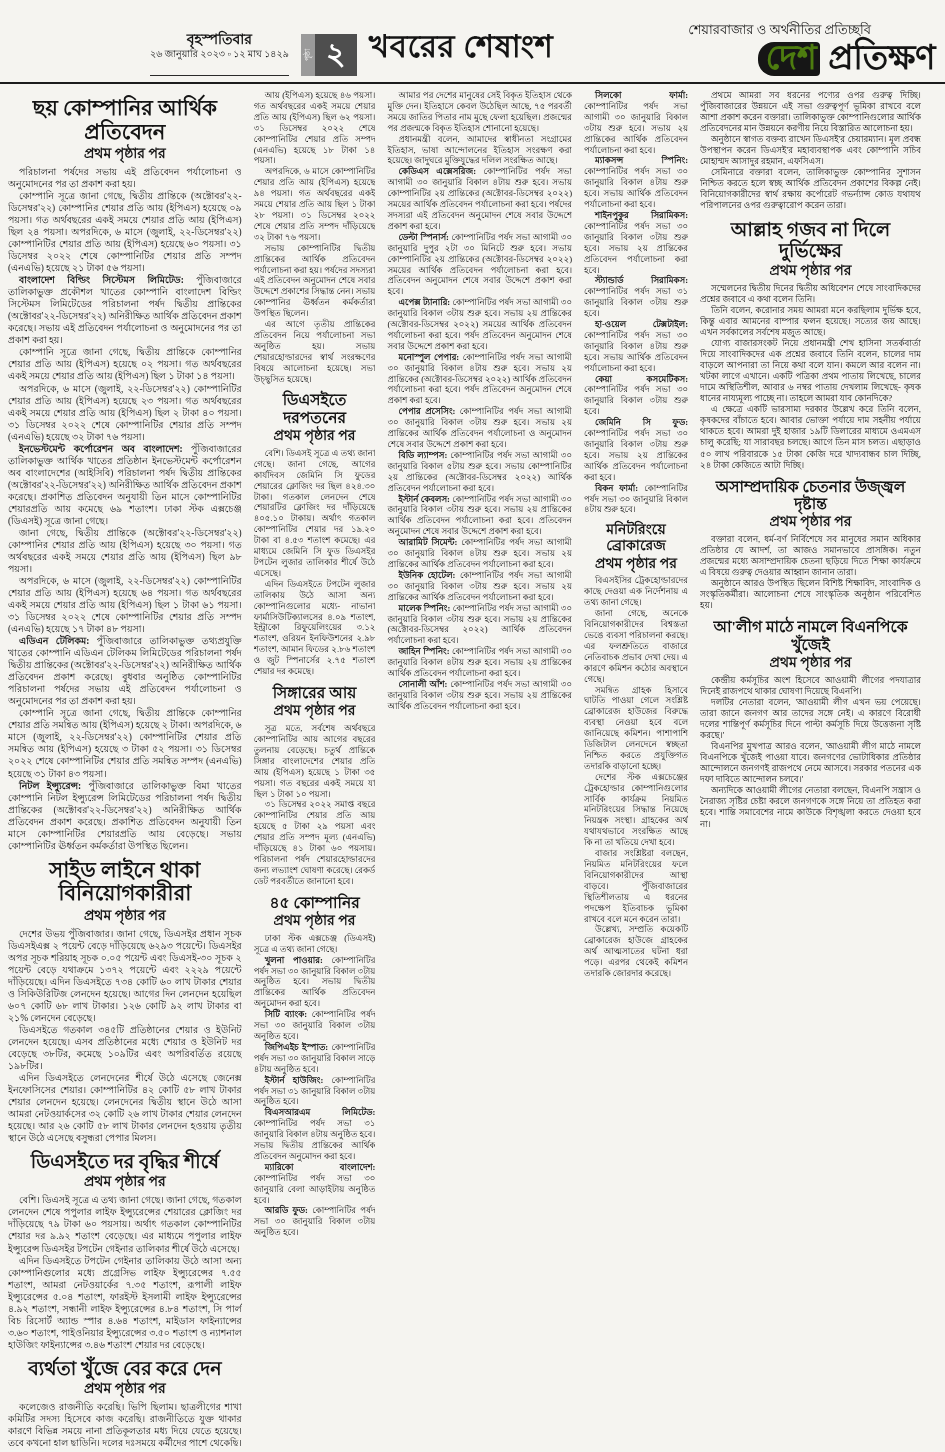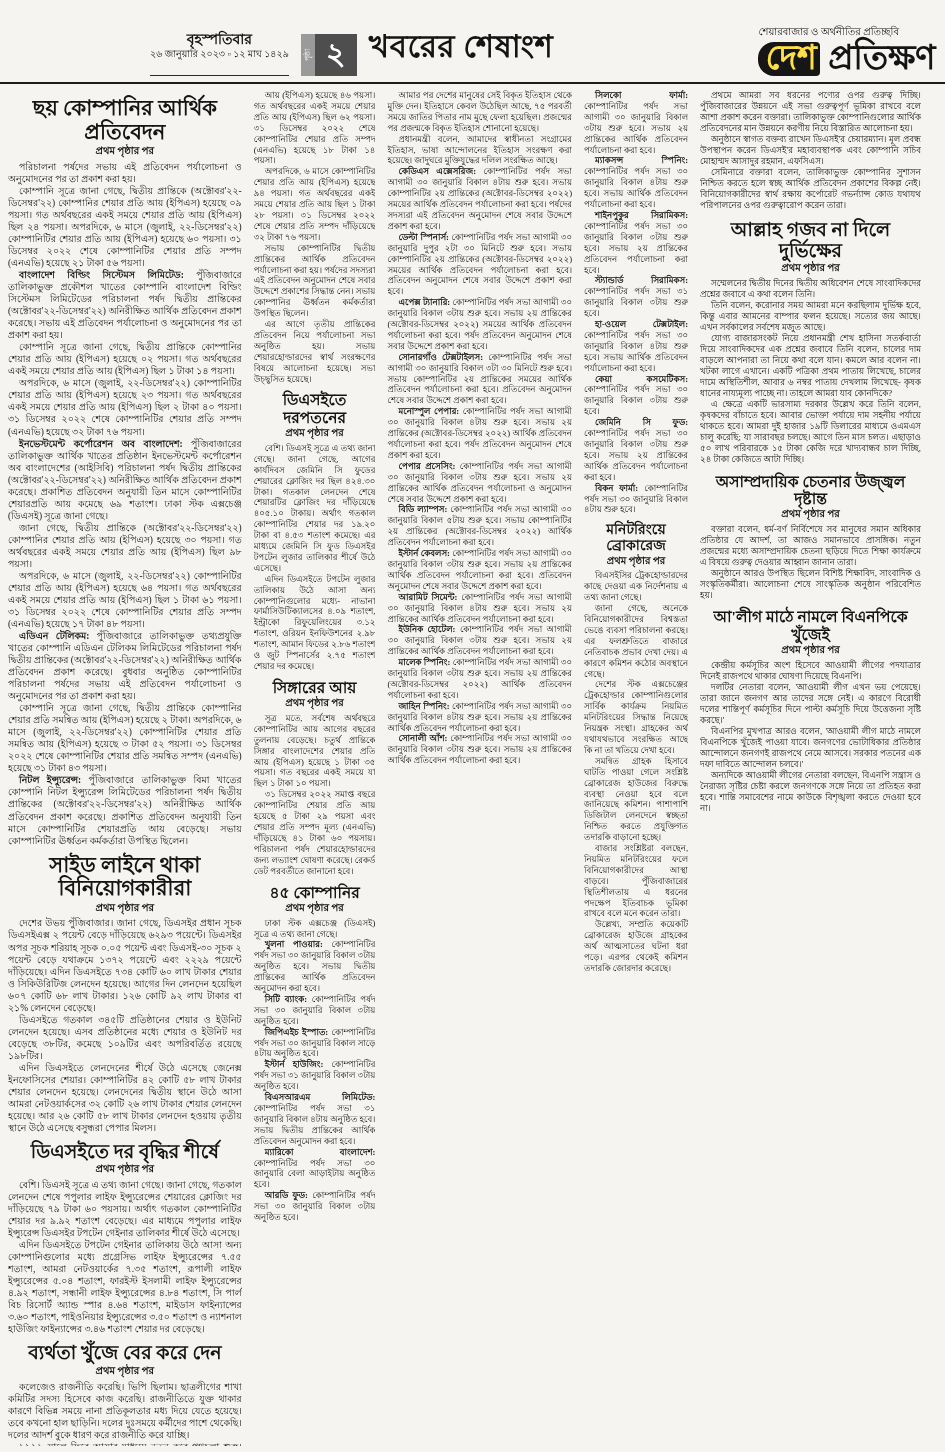--- a/index.html
+++ b/index.html
@@ -23,41 +23,41 @@
     display:flex;align-items:center;justify-content:center;
     writing-mode:vertical-rl;transform:rotate(180deg);
   }
   .pagebox .num{
     width:42px;background:#4e4e4e;color:#fff;font-weight:700;font-size:30px;
     display:flex;align-items:center;justify-content:center;
   }
   .section-title{font-size:31px;font-weight:700;letter-spacing:0.5px;padding-bottom:2px;}
   .spacer{flex:1;}
   .logo-block{text-align:right;padding-bottom:0;}
-  .logo-tagline{font-size:10px;text-align:left;margin-bottom:1px;}
+  .logo-tagline{font-size:13px;text-align:left;margin-right:64px;margin-bottom:1px;}
   .logo-title{font-size:34px;font-weight:900;line-height:0.95;letter-spacing:-0.5px;white-space:nowrap;}
   .logo-title .lead{
-    background:#161616;color:#fde047;border-radius:16px 4px 4px 16px;
+    background:#161616;color:#4d7c0f;border-radius:16px 4px 4px 16px;
     padding:0 4px 2px 7px;display:inline-block;
   }
   
   .cols{display:flex;gap:12px;padding:6px 24px 0 8px;height:1356px;overflow:hidden;}
   .col{overflow:hidden;box-sizing:border-box;}
   .col-a{width:238px;font-size:9.4px;line-height:1.28;}
   .col-b{width:124px;font-size:8.6px;line-height:1.27;}
   .col-c{width:188px;font-size:8.6px;line-height:1.27;}
   .col-d{width:106px;font-size:8.6px;line-height:1.27;}
   .col-e{width:225px;font-size:8.7px;line-height:1.27;}
   .article{margin-bottom:4px;}
   .hl{font-weight:700;text-align:center;margin:7px 0 1px 0;line-height:1.12;}
   .hl-xl{font-size:21px;}
   .hl-lg{font-size:19px;}
   .hl-md{font-size:15.5px;text-align:center;}
   .hl-sm{font-size:14px;}
-  .kicker{text-align:center;font-weight:700;font-size:10px;margin:0 0 3px 0;}
+  .kicker{text-align:center;font-weight:700;font-size:14px;margin:0 0 3px 0;}
   .body p.para{margin:0;text-indent:11px;text-align:justify;}
   .body p.para b{font-weight:700;}
 </style>
 </head>
 <body>
 
 <div class="page">
 
   <header class="masthead">
     <div class="date-block">
@@ -165,21 +165,20 @@
     </div>
 
     <div class="col col-c">
       <section class="article">
         <div class="body">
             <p class="para">আমার পর দেশের মানুষের সেই বিকৃত ইতিহাস থেকে মুক্তি দেন। ইতিহাসে কেবল উঠেছিল আছে, ৭৫ পরবর্তী সময়ে জাতির পিতার নাম মুছে ফেলা হয়েছিল। প্রজন্মের পর প্রজন্মকে বিকৃত ইতিহাস শোনানো হয়েছে।</p>
             <p class="para">প্রধানমন্ত্রী বলেন, আমাদের স্বাধীনতা সংগ্রামের ইতিহাস, ভাষা আন্দোলনের ইতিহাস সংরক্ষণ করা হয়েছে। জাদুঘরে মুক্তিযুদ্ধের দলিল সংরক্ষিত আছে।</p>
             <p class="para"><b>কেডিএস এক্সেসরিজ: </b>কোম্পানিটির পর্ষদ সভা আগামী ৩০ জানুয়ারি বিকাল ৪টায় শুরু হবে। সভায় কোম্পানিটির ২য় প্রান্তিকের (অক্টোবর-ডিসেম্বর ২০২২) সময়ের আর্থিক প্রতিবেদন পর্যালোচনা করা হবে। পর্ষদের সদস্যরা এই প্রতিবেদন অনুমোদন শেষে সবার উদ্দেশে প্রকাশ করা হবে।</p>
             <p class="para"><b>ডেল্টা স্পিনার্স: </b>কোম্পানিটির পর্ষদ সভা আগামী ৩০ জানুয়ারি দুপুর ২টা ৩০ মিনিটে শুরু হবে। সভায় কোম্পানিটির ২য় প্রান্তিকের (অক্টোবর-ডিসেম্বর ২০২২) সময়ের আর্থিক প্রতিবেদন পর্যালোচনা করা হবে। প্রতিবেদন অনুমোদন শেষে সবার উদ্দেশে প্রকাশ করা হবে।</p>
             <p class="para"><b>এপেক্স ট্যানারি: </b>কোম্পানিটির পর্ষদ সভা আগামী ৩০ জানুয়ারি বিকাল ৩টায় শুরু হবে। সভায় ২য় প্রান্তিকের (অক্টোবর-ডিসেম্বর ২০২২) সময়ের আর্থিক প্রতিবেদন পর্যালোচনা করা হবে। পর্ষদ প্রতিবেদন অনুমোদন শেষে সবার উদ্দেশে প্রকাশ করা হবে।</p>
-            <p class="para"><b>সোনারগাঁও টেক্সটাইলস: </b>কোম্পানিটির পর্ষদ সভা আগামী ৩০ জানুয়ারি বিকাল ৩টা ৩০ মিনিটে শুরু হবে। সভায় কোম্পানিটির ২য় প্রান্তিকের সময়ের আর্থিক প্রতিবেদন পর্যালোচনা করা হবে। প্রতিবেদন অনুমোদন শেষে সবার উদ্দেশে প্রকাশ করা হবে।</p>
             <p class="para"><b>মনোস্পুল পেপার: </b>কোম্পানিটির পর্ষদ সভা আগামী ৩০ জানুয়ারি বিকাল ৪টায় শুরু হবে। সভায় ২য় প্রান্তিকের (অক্টোবর-ডিসেম্বর ২০২২) আর্থিক প্রতিবেদন পর্যালোচনা করা হবে। পর্ষদ প্রতিবেদন অনুমোদন শেষে প্রকাশ করা হবে।</p>
             <p class="para"><b>পেপার প্রসেসিং: </b>কোম্পানিটির পর্ষদ সভা আগামী ৩০ জানুয়ারি বিকাল ৩টায় শুরু হবে। সভায় ২য় প্রান্তিকের আর্থিক প্রতিবেদন পর্যালোচনা ও অনুমোদন শেষে সবার উদ্দেশে প্রকাশ করা হবে।</p>
             <p class="para"><b>বিডি ল্যাম্পস: </b>কোম্পানিটির পর্ষদ সভা আগামী ৩০ জানুয়ারি বিকাল ৫টায় শুরু হবে। সভায় কোম্পানিটির ২য় প্রান্তিকের (অক্টোবর-ডিসেম্বর ২০২২) আর্থিক প্রতিবেদন পর্যালোচনা করা হবে।</p>
             <p class="para"><b>ইস্টার্ন কেবলস: </b>কোম্পানিটির পর্ষদ সভা আগামী ৩০ জানুয়ারি বিকাল ৩টায় শুরু হবে। সভায় ২য় প্রান্তিকের আর্থিক প্রতিবেদন পর্যালোচনা করা হবে। প্রতিবেদন অনুমোদন শেষে সবার উদ্দেশে প্রকাশ করা হবে।</p>
             <p class="para"><b>আরামিট সিমেন্ট: </b>কোম্পানিটির পর্ষদ সভা আগামী ৩০ জানুয়ারি বিকাল ৪টায় শুরু হবে। সভায় ২য় প্রান্তিকের আর্থিক প্রতিবেদন পর্যালোচনা করা হবে।</p>
             <p class="para"><b>ইউনিক হোটেল: </b>কোম্পানিটির পর্ষদ সভা আগামী ৩০ জানুয়ারি বিকাল ৩টায় শুরু হবে। সভায় ২য় প্রান্তিকের আর্থিক প্রতিবেদন পর্যালোচনা করা হবে।</p>
             <p class="para"><b>মালেক স্পিনিং: </b>কোম্পানিটির পর্ষদ সভা আগামী ৩০ জানুয়ারি বিকাল ৩টায় শুরু হবে। সভায় ২য় প্রান্তিকের (অক্টোবর-ডিসেম্বর ২০২২) আর্থিক প্রতিবেদন পর্যালোচনা করা হবে।</p>
             <p class="para"><b>জাহিন স্পিনিং: </b>কোম্পানিটির পর্ষদ সভা আগামী ৩০ জানুয়ারি বিকাল ৪টায় শুরু হবে। সভায় ২য় প্রান্তিকের আর্থিক প্রতিবেদন পর্যালোচনা করা হবে।</p>
             <p class="para"><b>সোনালী আঁশ: </b>কোম্পানিটির পর্ষদ সভা আগামী ৩০ জানুয়ারি বিকাল ৩টায় শুরু হবে। সভায় ২য় প্রান্তিকের আর্থিক প্রতিবেদন পর্যালোচনা করা হবে।</p>
           </div>
@@ -198,22 +197,22 @@
             <p class="para"><b>জেমিনি সি ফুড: </b>কোম্পানিটির পর্ষদ সভা ৩০ জানুয়ারি বিকাল ৩টায় শুরু হবে। সভায় ২য় প্রান্তিকের আর্থিক প্রতিবেদন পর্যালোচনা করা হবে।</p>
             <p class="para"><b>বিকন ফার্মা: </b>কোম্পানিটির পর্ষদ সভা ৩০ জানুয়ারি বিকাল ৪টায় শুরু হবে।</p>
           </div>
       </section>
       <section class="article">
         <h2 class="hl hl-sm">মনিটরিংয়ে ব্রোকারেজ</h2>
         <div class="kicker">প্রথম পৃষ্ঠার পর</div>
         <div class="body">
             <p class="para">বিএসইসির ট্রেকহোল্ডারদের কাছে দেওয়া এক নির্দেশনায় এ তথ্য জানা গেছে।</p>
             <p class="para">জানা গেছে, অনেকে বিনিয়োগকারীদের বিশ্বস্ততা ভেঙে ব্যবসা পরিচালনা করছে। এর ফলশ্রুতিতে বাজারে নেতিবাচক প্রভাব দেখা দেয়। এ কারণে কমিশন কঠোর অবস্থানে গেছে।</p>
+            <p class="para">সমন্বিত গ্রাহক হিসাবে ঘাটতি পাওয়া গেলে সংশ্লিষ্ট ব্রোকারেজ হাউজের বিরুদ্ধে ব্যবস্থা নেওয়া হবে বলে জানিয়েছে কমিশন। পাশাপাশি ডিজিটাল লেনদেনে স্বচ্ছতা নিশ্চিত করতে প্রযুক্তিগত তদারকি বাড়ানো হচ্ছে।</p>
             <p class="para">দেশের স্টক এক্সচেঞ্জের ট্রেকহোল্ডার কোম্পানিগুলোর সার্বিক কার্যক্রম নিয়মিত মনিটরিংয়ের সিদ্ধান্ত নিয়েছে নিয়ন্ত্রক সংস্থা। গ্রাহকের অর্থ যথাযথভাবে সংরক্ষিত আছে কি না তা খতিয়ে দেখা হবে।</p>
-            <p class="para">সমন্বিত গ্রাহক হিসাবে ঘাটতি পাওয়া গেলে সংশ্লিষ্ট ব্রোকারেজ হাউজের বিরুদ্ধে ব্যবস্থা নেওয়া হবে বলে জানিয়েছে কমিশন। পাশাপাশি ডিজিটাল লেনদেনে স্বচ্ছতা নিশ্চিত করতে প্রযুক্তিগত তদারকি বাড়ানো হচ্ছে।</p>
             <p class="para">বাজার সংশ্লিষ্টরা বলছেন, নিয়মিত মনিটরিংয়ের ফলে বিনিয়োগকারীদের আস্থা বাড়বে। পুঁজিবাজারের স্থিতিশীলতায় এ ধরনের পদক্ষেপ ইতিবাচক ভূমিকা রাখবে বলে মনে করেন তারা।</p>
             <p class="para">উল্লেখ্য, সম্প্রতি কয়েকটি ব্রোকারেজ হাউজে গ্রাহকের অর্থ আত্মসাতের ঘটনা ধরা পড়ে। এরপর থেকেই কমিশন তদারকি জোরদার করেছে।</p>
           </div>
       </section>
     </div>
 
     <div class="col col-e">
       <section class="article">
         <div class="body">
             <p class="para">প্রথমে আমরা সব ধরনের পণ্যের ওপর গুরুত্ব দিচ্ছি। পুঁজিবাজারের উন্নয়নে এই সভা গুরুত্বপূর্ণ ভূমিকা রাখবে বলে আশা প্রকাশ করেন বক্তারা। তালিকাভুক্ত কোম্পানিগুলোর আর্থিক প্রতিবেদনের মান উন্নয়নে করণীয় নিয়ে বিস্তারিত আলোচনা হয়।</p>

